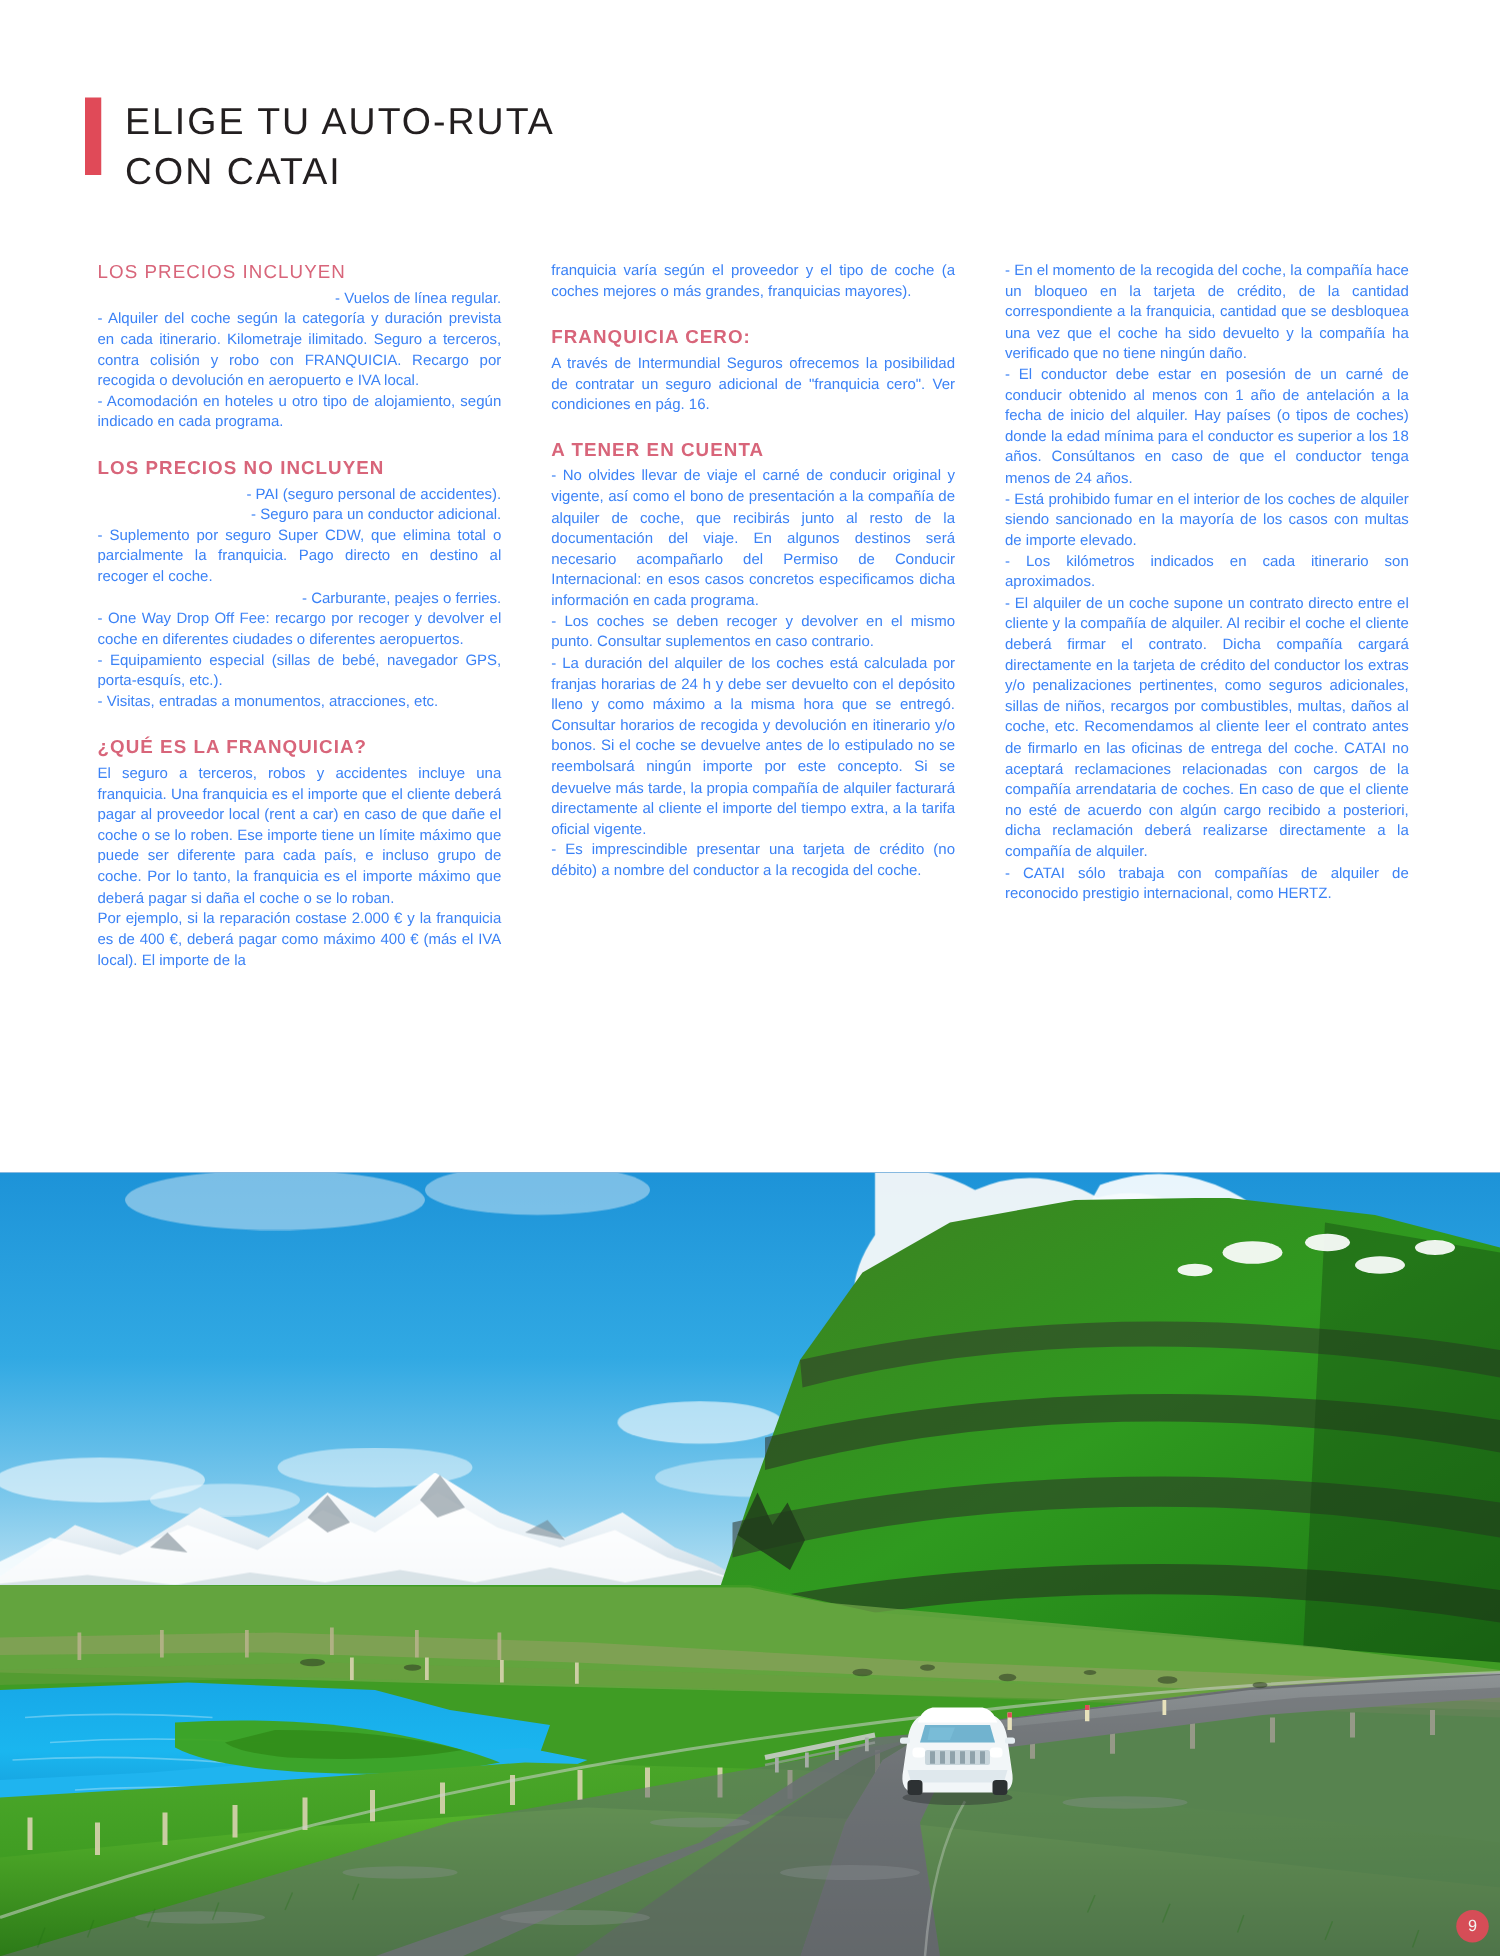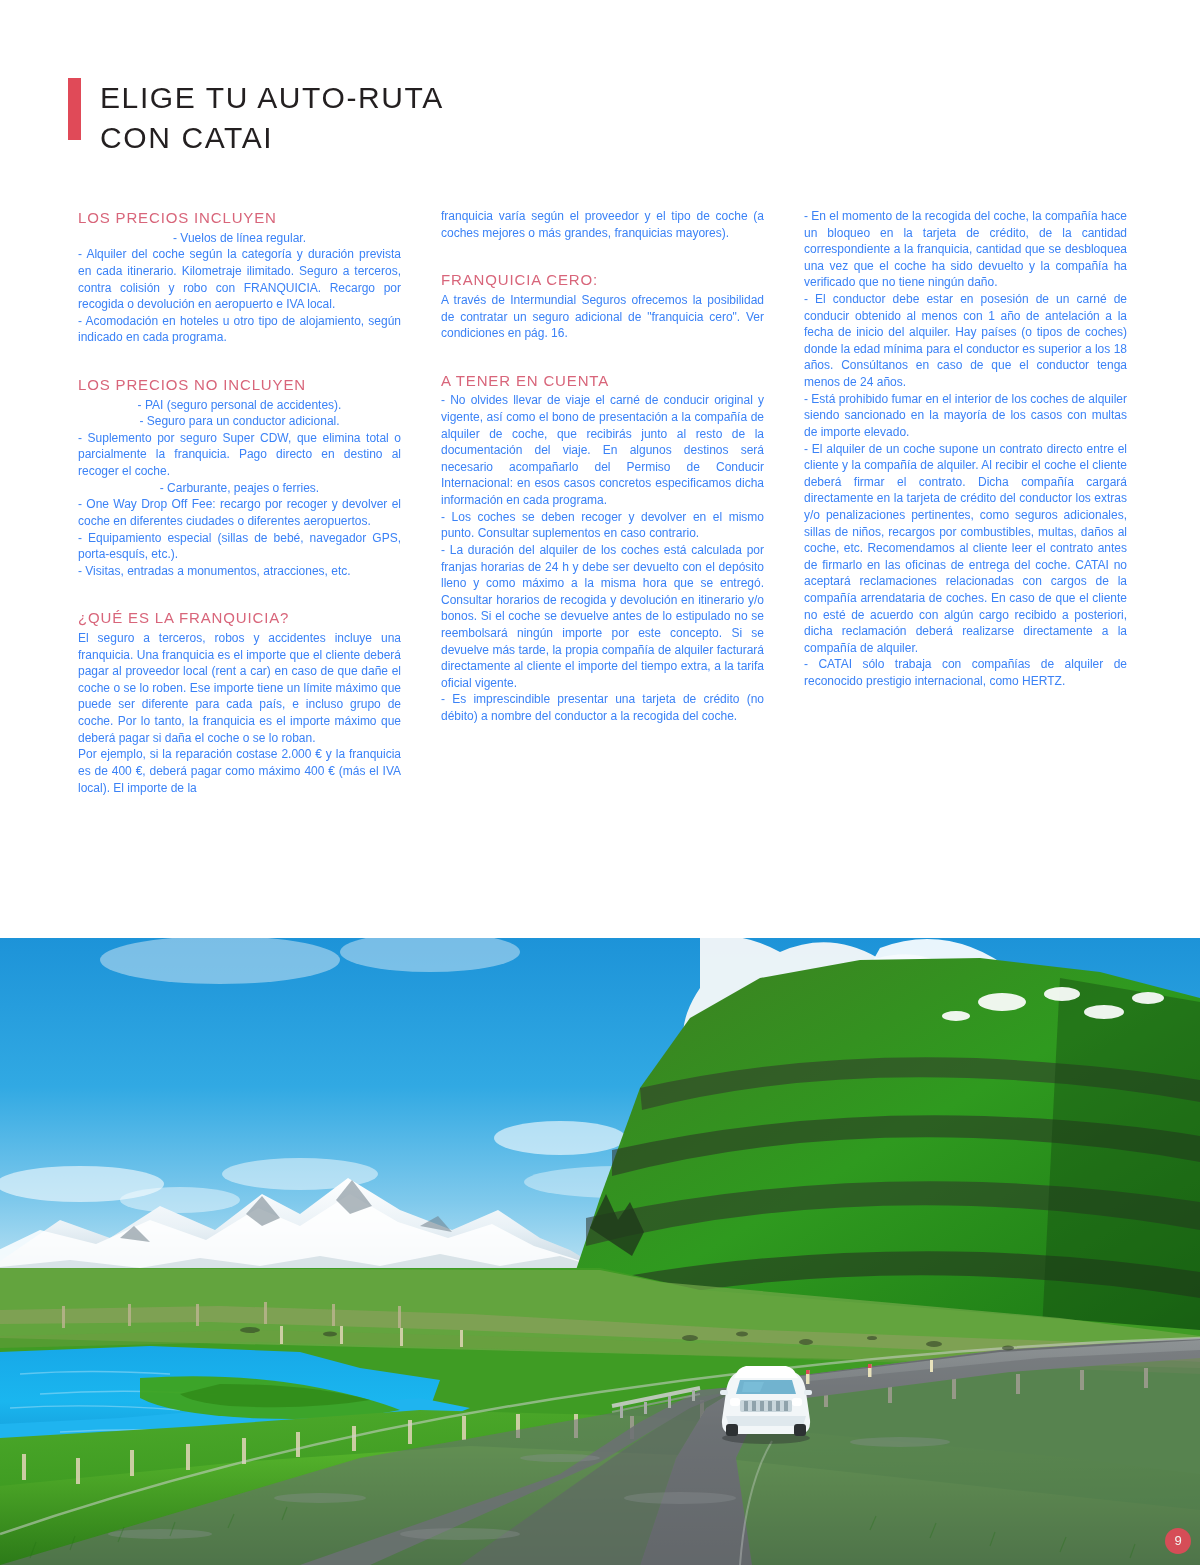--- a/index.html
+++ b/index.html
@@ -56,33 +56,33 @@
 
   h3.sec-head {
     margin: 0 0 1px 0;
     font-size: 15px;
     letter-spacing: 0.85px;
     color: #d8657a;
     font-weight: 400;
     line-height: 1.38;
     font-family: "Liberation Sans", sans-serif;
   }
-  h3.sec-head.spaced { margin-top: 29px; }
+  h3.sec-head.spaced { margin-top: 19px; font-weight: bold; }
 
   p.para {
     margin: 0;
     font-size: 12px;
     line-height: 1.385;
     color: #3b82f6;
     text-align: justify;
     text-justify: inter-word;
     font-family: "Liberation Sans", sans-serif;
     hyphens: none;
   }
-  p.para.nj { text-align: center; }
+  p.para.nj { text-align: right; }
 
   
   .photo {
     position: absolute;
     left: 0;
     top: 938px;
     width: 1200px;
     height: 627px;
     overflow: hidden;
     background: #2f7fc4;
@@ -146,20 +146,21 @@
     <p class="para">- No olvides llevar de viaje el carné de conducir original y vigente, así como el bono de presentación a la compañía de alquiler de coche, que recibirás junto al resto de la documentación del viaje. En algunos destinos será necesario acompañarlo del Permiso de Conducir Internacional: en esos casos concretos especificamos dicha información en cada programa.</p>
     <p class="para">- Los coches se deben recoger y devolver en el mismo punto. Consultar suplementos en caso contrario.</p>
     <p class="para">- La duración del alquiler de los coches está calculada por franjas horarias de 24 h y debe ser devuelto con el depósito lleno y como máximo a la misma hora que se entregó. Consultar horarios de recogida y devolución en itinerario y/o bonos. Si el coche se devuelve antes de lo estipulado no se reembolsará ningún importe por este concepto. Si se devuelve más tarde, la propia compañía de alquiler facturará directamente al cliente el importe del tiempo extra, a la tarifa oficial vigente.</p>
     <p class="para">- Es imprescindible presentar una tarjeta de crédito (no débito) a nombre del conductor a la recogida del coche.</p>
   </div>
 
   <div class="col">
     <p class="para">- En el momento de la recogida del coche, la compañía hace un bloqueo en la tarjeta de crédito, de la cantidad correspondiente a la franquicia, cantidad que se desbloquea una vez que el coche ha sido devuelto y la compañía ha verificado que no tiene ningún daño.</p>
     <p class="para">- El conductor debe estar en posesión de un carné de conducir obtenido al menos con 1 año de antelación a la fecha de inicio del alquiler. Hay países (o tipos de coches) donde la edad mínima para el conductor es superior a los 18 años. Consúltanos en caso de que el conductor tenga menos de 24 años.</p>
     <p class="para">- Está prohibido fumar en el interior de los coches de alquiler siendo sancionado en la mayoría de los casos con multas de importe elevado.</p>
+    <p class="para">- Los kilómetros indicados en cada itinerario son aproximados.</p>
     <p class="para">- El alquiler de un coche supone un contrato directo entre el cliente y la compañía de alquiler. Al recibir el coche el cliente deberá firmar el contrato. Dicha compañía cargará directamente en la tarjeta de crédito del conductor los extras y/o penalizaciones pertinentes, como seguros adicionales, sillas de niños, recargos por combustibles, multas, daños al coche, etc. Recomendamos al cliente leer el contrato antes de firmarlo en las oficinas de entrega del coche. CATAI no aceptará reclamaciones relacionadas con cargos de la compañía arrendataria de coches. En caso de que el cliente no esté de acuerdo con algún cargo recibido a posteriori, dicha reclamación deberá realizarse directamente a la compañía de alquiler.</p>
     <p class="para">- CATAI sólo trabaja con compañías de alquiler de reconocido prestigio internacional, como HERTZ.</p>
   </div>
 </div>
 
 <div class="photo">
   <svg viewBox="0 0 1200 627" preserveAspectRatio="none">
     <defs>
       <linearGradient id="sky" x1="0" y1="0" x2="0" y2="1">
         <stop offset="0%" stop-color="#1d93d8"></stop>

